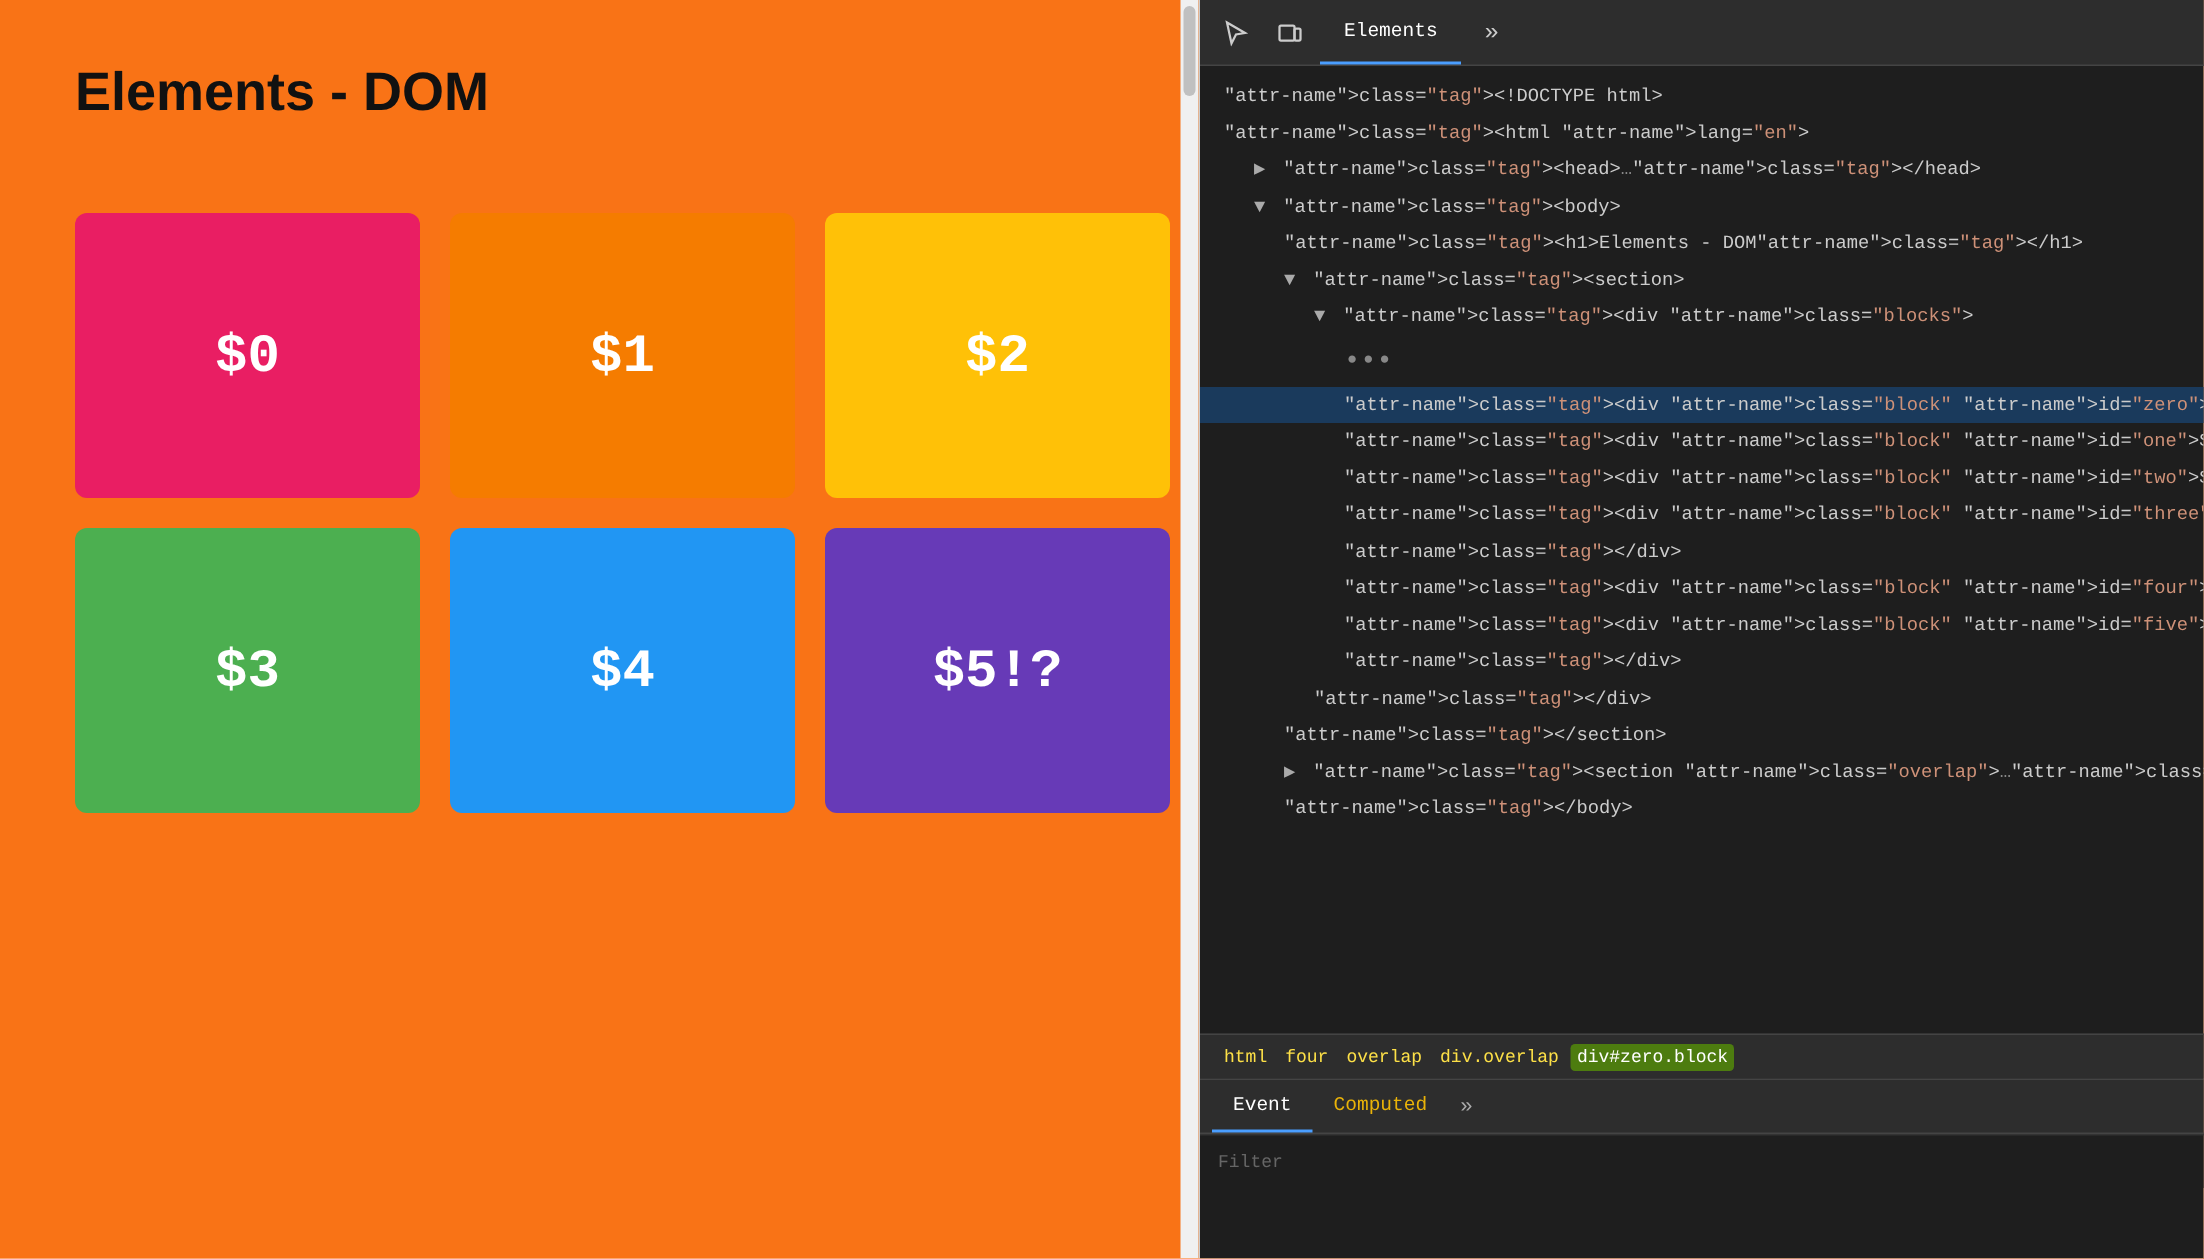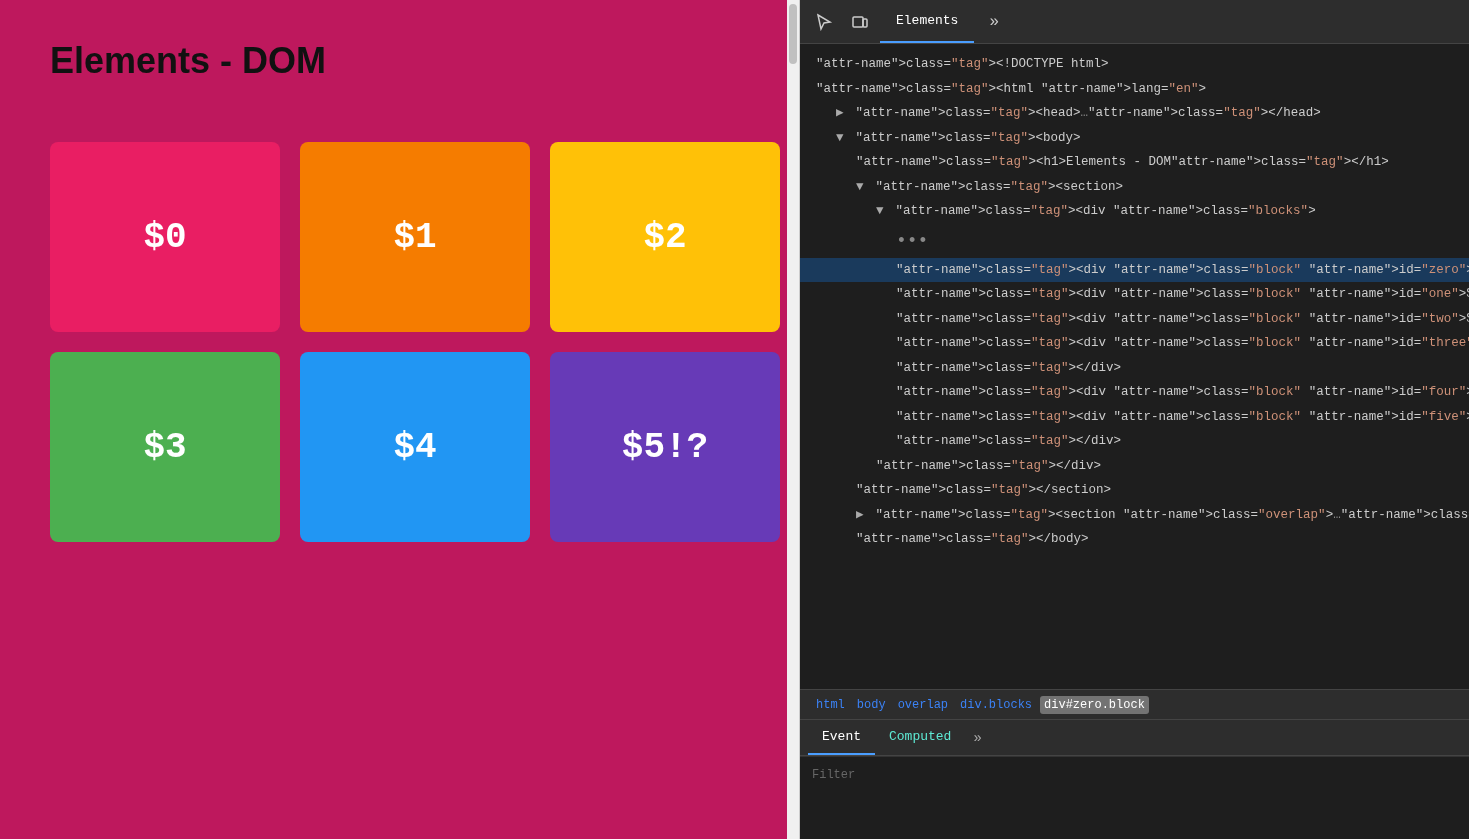--- a/index.html
+++ b/index.html
@@ -2,21 +2,21 @@
 <html><head>
   <meta charset="utf-8">
   <style>
     * { margin: 0; padding: 0; box-sizing: border-box; }
     body { font-family: sans-serif; background: #fff; display: flex; height: 839px; overflow: hidden; }
 
     
     #left-panel {
       width: 800px;
       min-width: 800px;
-      background: #be185d;
+      background: #f97316;
       padding: 40px 50px;
       position: relative;
       border-right: 1px solid #ccc;
       overflow: hidden;
     }
 
     #left-panel h1 {
       font-size: 36px;
       font-weight: 700;
       margin-bottom: 60px;
@@ -146,28 +146,28 @@
       border-top: 1px solid #444;
       height: 30px;
       display: flex;
       align-items: center;
       padding: 0 12px;
       gap: 0;
       font-size: 12px;
     }
 
     .breadcrumb-item {
-      color: #3b82f6;
+      color: #fde047;
       cursor: pointer;
       padding: 2px 4px;
     }
 
     .breadcrumb-item.active {
       color: #fff;
-      background: #737373;
+      background: #4d7c0f;
       border-radius: 3px;
     }
 
     .breadcrumb-sep {
       color: #666;
       padding: 0 2px;
     }
 
     
     .bottom-panel {
@@ -185,21 +185,21 @@
       align-items: center;
       padding: 0 8px;
     }
 
     .bottom-tab {
       height: 100%;
       padding: 0 14px;
       display: flex;
       align-items: center;
       cursor: pointer;
-      color: #5eead4;
+      color: #eab308;
       font-size: 13px;
       border-bottom: 2px solid transparent;
     }
 
     .bottom-tab.active {
       color: #fff;
       border-bottom: 2px solid #4a9eff;
     }
 
     .bottom-tab-more {
@@ -297,25 +297,25 @@
       <div class="dom-line"><span class="indent" style="padding-left:60px"></span><span <span="" class="&lt;span">"attr-name"</span>&gt;class=<span class="attr-value">"tag"</span>&gt;&lt;/div&gt;</div>
       <div class="dom-line"><span class="indent" style="padding-left:40px"></span><span <span="" class="&lt;span">"attr-name"</span>&gt;class=<span class="attr-value">"tag"</span>&gt;&lt;/section&gt;</div>
       <div class="dom-line"><span class="indent" style="padding-left:40px"></span><span class="triangle">▶</span> <span <span="" class="&lt;span">"attr-name"</span>&gt;class=<span class="attr-value">"tag"</span>&gt;&lt;section <span class="&lt;span">"attr-name"</span>&gt;class=<span class="attr-value">"overlap"</span>&gt;<span class="dots">…</span><span <span="" class="&lt;span">"attr-name"</span>&gt;class=&gt;&lt;/section&gt;</div>
       <div class="dom-line"><span class="indent" style="padding-left:40px"></span><span <span="" class="&lt;span">"attr-name"</span>&gt;class=<span class="attr-value">"tag"</span>&gt;&lt;/body&gt;</div>
     </div>
 
   <div class="breadcrumb-bar" id="breadcrumb-bar">
 
   <span class="breadcrumb-item">html</span>
       <span class="breadcrumb-sep"> </span>
-      <span class="breadcrumb-item">body</span>
+      <span class="breadcrumb-item">four</span>
       <span class="breadcrumb-sep"> </span>
       <span class="breadcrumb-item">overlap</span>
       <span class="breadcrumb-sep"> </span>
-      <span class="breadcrumb-item">div.blocks</span>
+      <span class="breadcrumb-item">div.overlap</span>
       <span class="breadcrumb-sep"> </span>
       <span class="breadcrumb-item active">div#zero.block</span>
     </div>
 
   <div class="bottom-panel">
     <div class="bottom-tabs">
       <div class="bottom-tab active">Event</div>
       <div class="bottom-tab">Computed</div>
       <div class="bottom-tab-more">»</div>
     </div>

